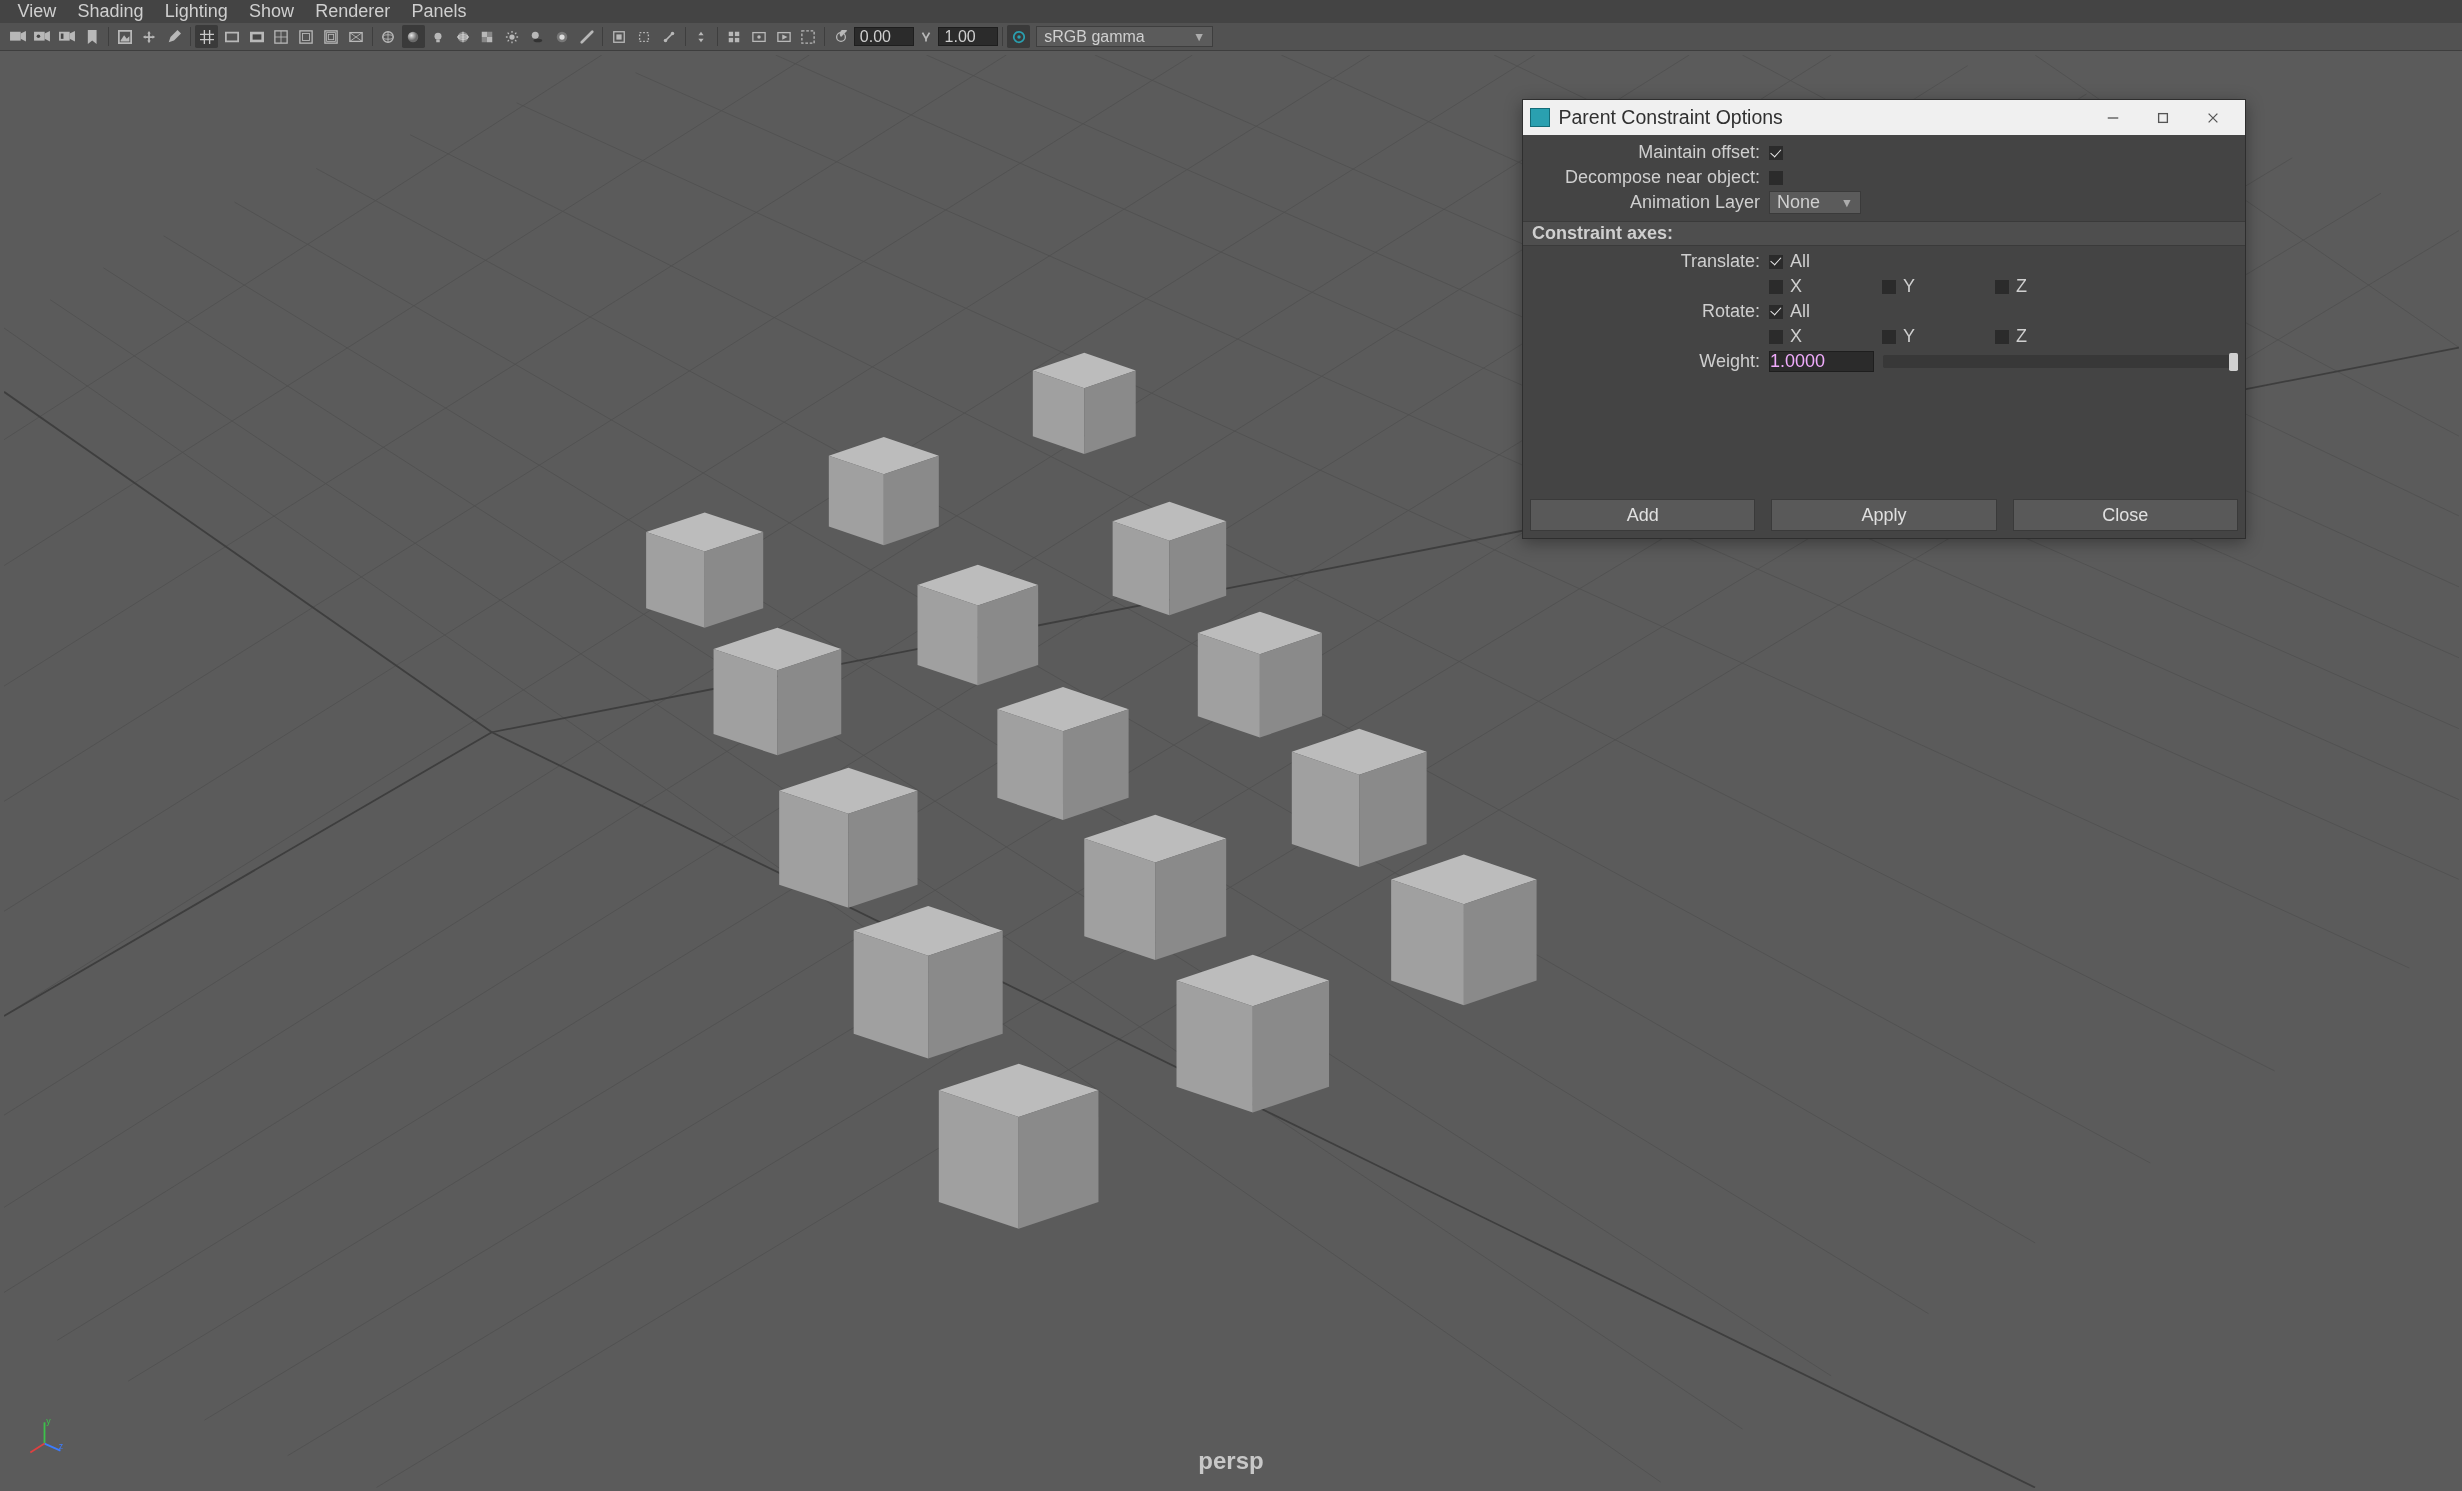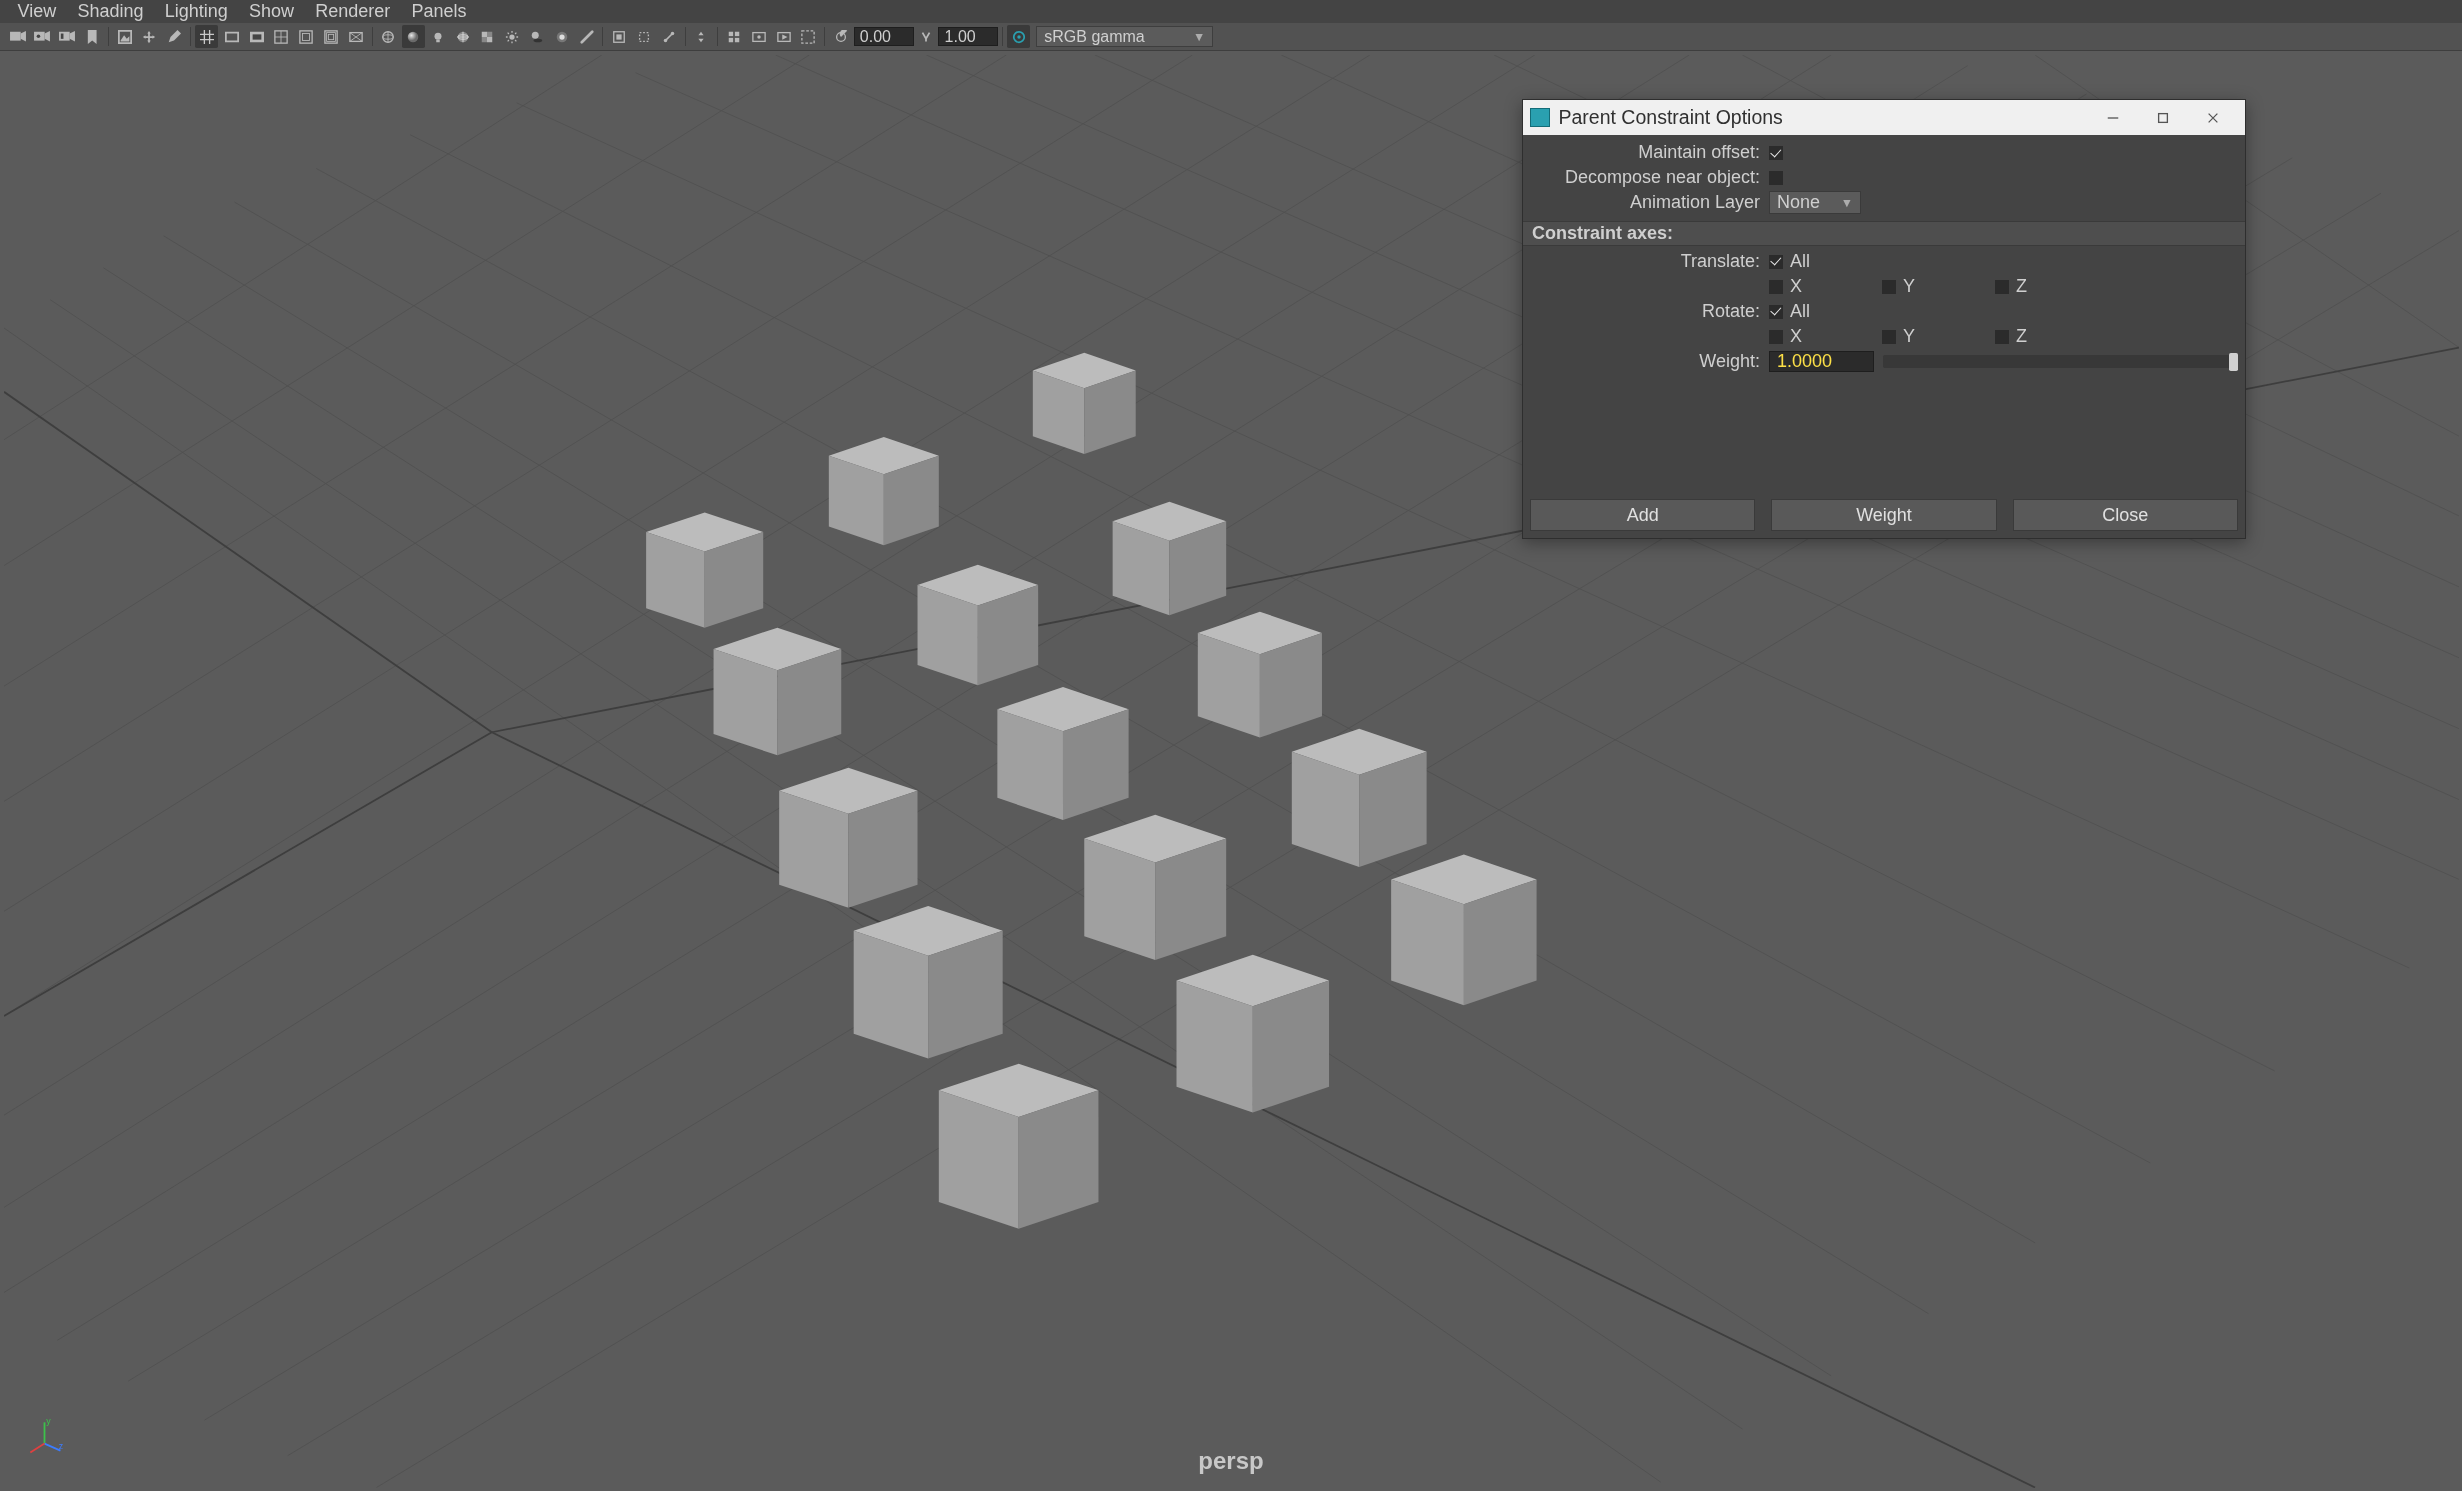--- a/index.html
+++ b/index.html
@@ -39,21 +39,21 @@
 .dlg-body{background:#444;padding:5.3px 7px 12.4px 7px;}
 .row{display:flex;align-items:center;height:25px;margin:0;}
 .row .lbl{width:239px;text-align:right;padding-right:9px;font-size:18px;color:#cfcfcf;}
 .row .ctrls{flex:1;display:flex;align-items:center;}
 .chk{width:14px;height:14px;border:0.9px solid #2b2b2b;background:#2b2b2b;margin-right:7px;display:inline-flex;align-items:center;justify-content:center;cursor:default;}
 .chk.checked::after{content:"";width:9px;height:5.3px;border-left:1.8px solid #e8e8e8;border-bottom:1.8px solid #e8e8e8;transform:rotate(-48deg) translate(0.9px,-0.9px);}
 .ctxt{font-size:18px;color:#cfcfcf;margin-right:35px;}
 .dd{height:23px;background:#5b5b5b;border:0.9px solid #3a3a3a;display:flex;align-items:center;padding:0 7px;font-size:18px;color:#cfcfcf;width:92px;justify-content:space-between;}
 .dd .arrow{font-size:12.4px;opacity:.7;}
 .section-hdr{background:#4e4e4e;height:25px;display:flex;align-items:center;padding:0 9px;font-weight:600;color:#cfcfcf;border-top:0.9px solid #3a3a3a;border-bottom:0.9px solid #3a3a3a;margin:5.3px -7px 3.5px -7px;font-size:18px;}
-.numfield{height:21px;width:105px;background:#2b2b2b;border:0.9px solid #1e1e1e;color:#fde047;font-size:18px;padding:0 7px;}
+.numfield{height:21px;width:105px;background:#2b2b2b;border:0.9px solid #1e1e1e;color:#f0abfc;font-size:18px;padding:0 0;}
 .slider{flex:1;height:12.4px;margin-left:9px;background:#383838;position:relative;border-radius:1.8px;}
 .slider .thumb{position:absolute;right:0;top:-2.7px;width:9px;height:18px;background:#d0d0d0;border-radius:1.8px;}
 .btnrow{display:flex;gap:16px;padding:7px;background:#444;}
 .bigbtn{flex:1;height:32px;background:#595959;border:0.9px solid #3a3a3a;display:flex;align-items:center;justify-content:center;font-size:18px;color:#e0e0e0;cursor:default;}
 .spacer-body{height:106px;}
 </style>
 </head>
 <body>
 
 <div class="menubar">
@@ -526,17 +526,17 @@
         <input class="numfield" value="1.0000" style="">
         <div class="slider">
             <div class="thumb"></div>
           </div>
       </div>
     </div>
     <div class="spacer-body"></div>
   </div>
   <div class="btnrow">
     <div class="bigbtn">Add</div>
-    <div class="bigbtn">Weight</div>
+    <div class="bigbtn">Apply</div>
     <div class="bigbtn">Close</div>
   </div>
 </div>
 
 
 </body></html>

